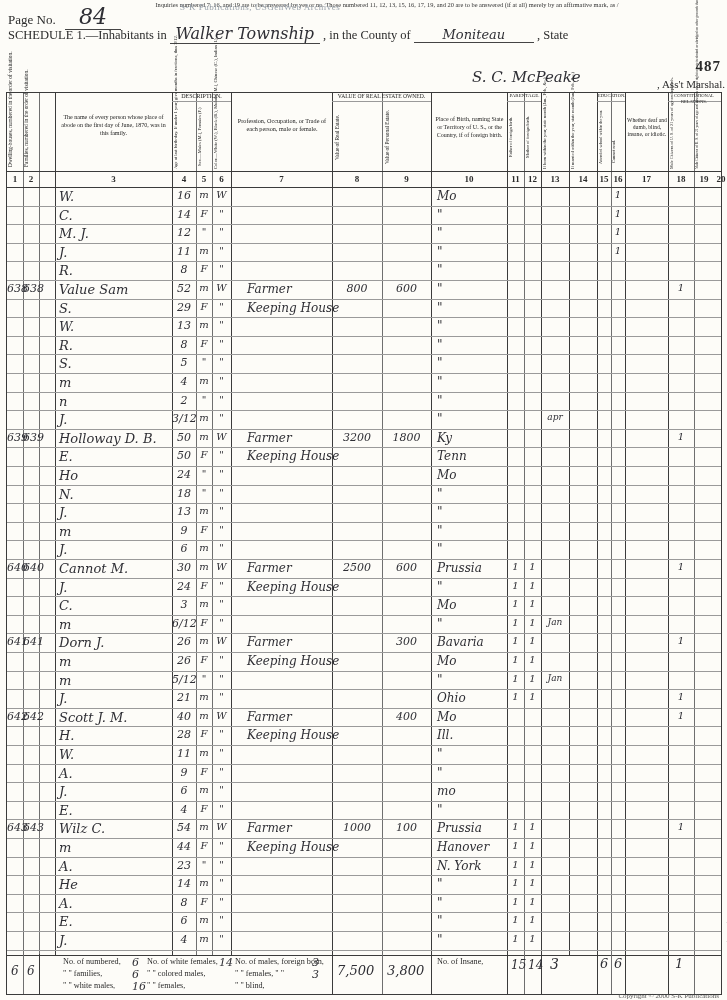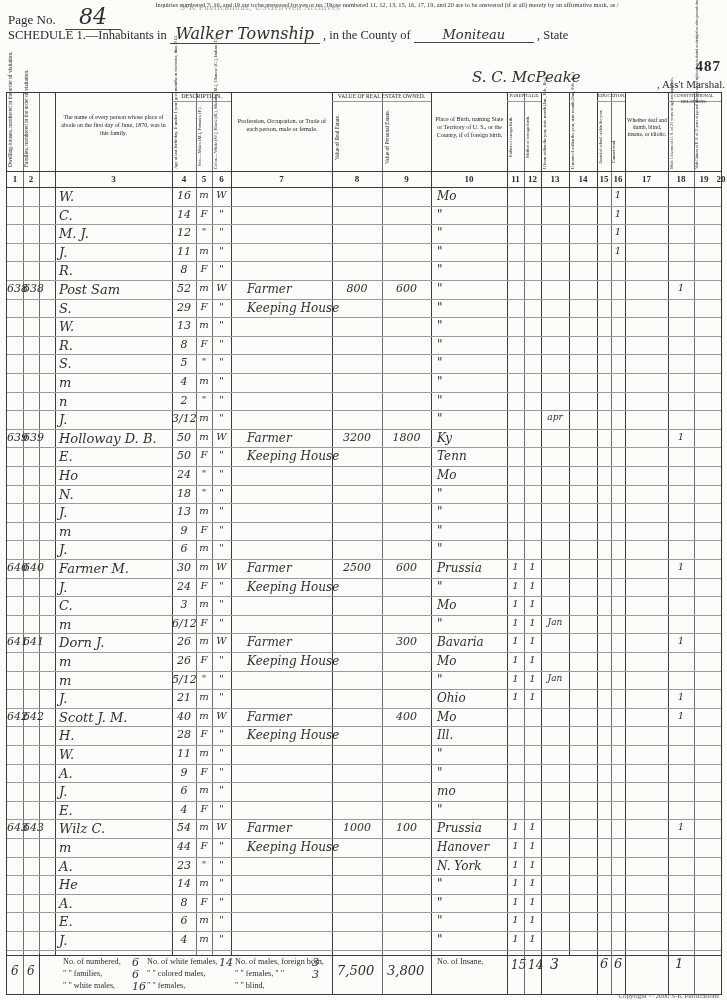--- a/index.html
+++ b/index.html
@@ -230,21 +230,21 @@
         <div class="rownum" style="left: 716px; top: 172.4px;">5</div>
         <div class="cell hw " style="left: 52px; top: 170.4px; width: 110px; font-size: 13px;">R.</div>
         <div class="cell hw ctr" style="left: 165px; top: 170.4px; width: 24px; font-size: 11px;">8</div>
         <div class="cell hw ctr" style="left: 189px; top: 170.4px; width: 16px; font-size: 10px;">F</div>
         <div class="cell hw ctr" style="left: 205px; top: 170.4px; width: 19px; font-size: 10px;">"</div>
         <div class="cell hw " style="left: 430px; top: 170.4px; width: 68px; font-size: 12px;">"</div>
         <div class="rownum" style="left: -22px; top: 191px;">6</div>
         <div class="rownum" style="left: 716px; top: 191px;">6</div>
         <div class="cell hw ctr" style="left: 0px; top: 189px; width: 16px; font-size: 11px;">638</div>
         <div class="cell hw ctr" style="left: 16px; top: 189px; width: 16px; font-size: 11px;">638</div>
-        <div class="cell hw " style="left: 52px; top: 189px; width: 110px; font-size: 13px;">Post  Sam</div>
+        <div class="cell hw " style="left: 52px; top: 189px; width: 110px; font-size: 13px;">Value  Sam</div>
         <div class="cell hw ctr" style="left: 165px; top: 189px; width: 24px; font-size: 11px;">52</div>
         <div class="cell hw ctr" style="left: 189px; top: 189px; width: 16px; font-size: 10px;">m</div>
         <div class="cell hw ctr" style="left: 205px; top: 189px; width: 19px; font-size: 10px;">W</div>
         <div class="cell hw " style="left: 240px; top: 189px; width: 84px; font-size: 12px;">Farmer</div>
         <div class="cell hw ctr" style="left: 325px; top: 189px; width: 50px; font-size: 11px;">800</div>
         <div class="cell hw ctr" style="left: 375px; top: 189px; width: 49px; font-size: 11px;">600</div>
         <div class="cell hw " style="left: 430px; top: 189px; width: 68px; font-size: 12px;">"</div>
         <div class="cell hw ctr" style="left: 661px; top: 189px; width: 26px; font-size: 10px;">1</div>
         <div class="rownum" style="left: -22px; top: 209.6px;">7</div>
         <div class="rownum" style="left: 716px; top: 209.6px;">7</div>
@@ -350,21 +350,21 @@
         <div class="rownum" style="left: 716px; top: 451.4px;">20</div>
         <div class="cell hw " style="left: 52px; top: 449.4px; width: 110px; font-size: 13px;">J.</div>
         <div class="cell hw ctr" style="left: 165px; top: 449.4px; width: 24px; font-size: 11px;">6</div>
         <div class="cell hw ctr" style="left: 189px; top: 449.4px; width: 16px; font-size: 10px;">m</div>
         <div class="cell hw ctr" style="left: 205px; top: 449.4px; width: 19px; font-size: 10px;">"</div>
         <div class="cell hw " style="left: 430px; top: 449.4px; width: 68px; font-size: 12px;">"</div>
         <div class="rownum" style="left: -22px; top: 470px;">21</div>
         <div class="rownum" style="left: 716px; top: 470px;">21</div>
         <div class="cell hw ctr" style="left: 0px; top: 468px; width: 16px; font-size: 11px;">640</div>
         <div class="cell hw ctr" style="left: 16px; top: 468px; width: 16px; font-size: 11px;">640</div>
-        <div class="cell hw " style="left: 52px; top: 468px; width: 110px; font-size: 13px;">Farmer  M.</div>
+        <div class="cell hw " style="left: 52px; top: 468px; width: 110px; font-size: 13px;">Cannot  M.</div>
         <div class="cell hw ctr" style="left: 165px; top: 468px; width: 24px; font-size: 11px;">30</div>
         <div class="cell hw ctr" style="left: 189px; top: 468px; width: 16px; font-size: 10px;">m</div>
         <div class="cell hw ctr" style="left: 205px; top: 468px; width: 19px; font-size: 10px;">W</div>
         <div class="cell hw " style="left: 240px; top: 468px; width: 84px; font-size: 12px;">Farmer</div>
         <div class="cell hw ctr" style="left: 325px; top: 468px; width: 50px; font-size: 11px;">2500</div>
         <div class="cell hw ctr" style="left: 375px; top: 468px; width: 49px; font-size: 11px;">600</div>
         <div class="cell hw " style="left: 430px; top: 468px; width: 68px; font-size: 12px;">Prussia</div>
         <div class="cell hw ctr" style="left: 500px; top: 468px; width: 17px; font-size: 10px;">1</div>
         <div class="cell hw ctr" style="left: 517px; top: 468px; width: 17px; font-size: 10px;">1</div>
         <div class="cell hw ctr" style="left: 661px; top: 468px; width: 26px; font-size: 10px;">1</div>

